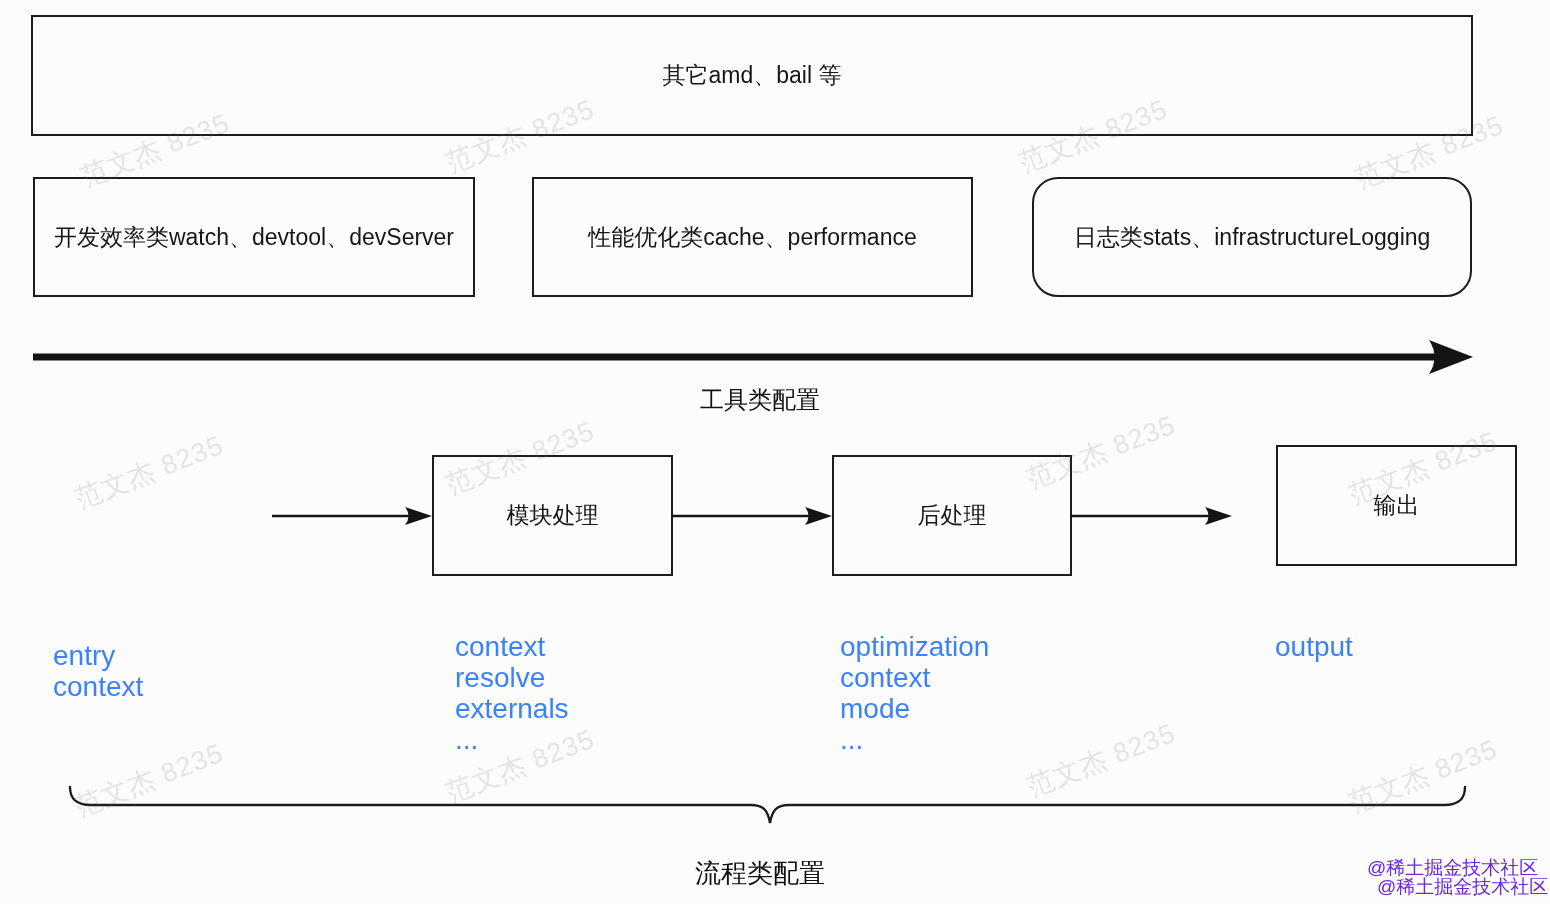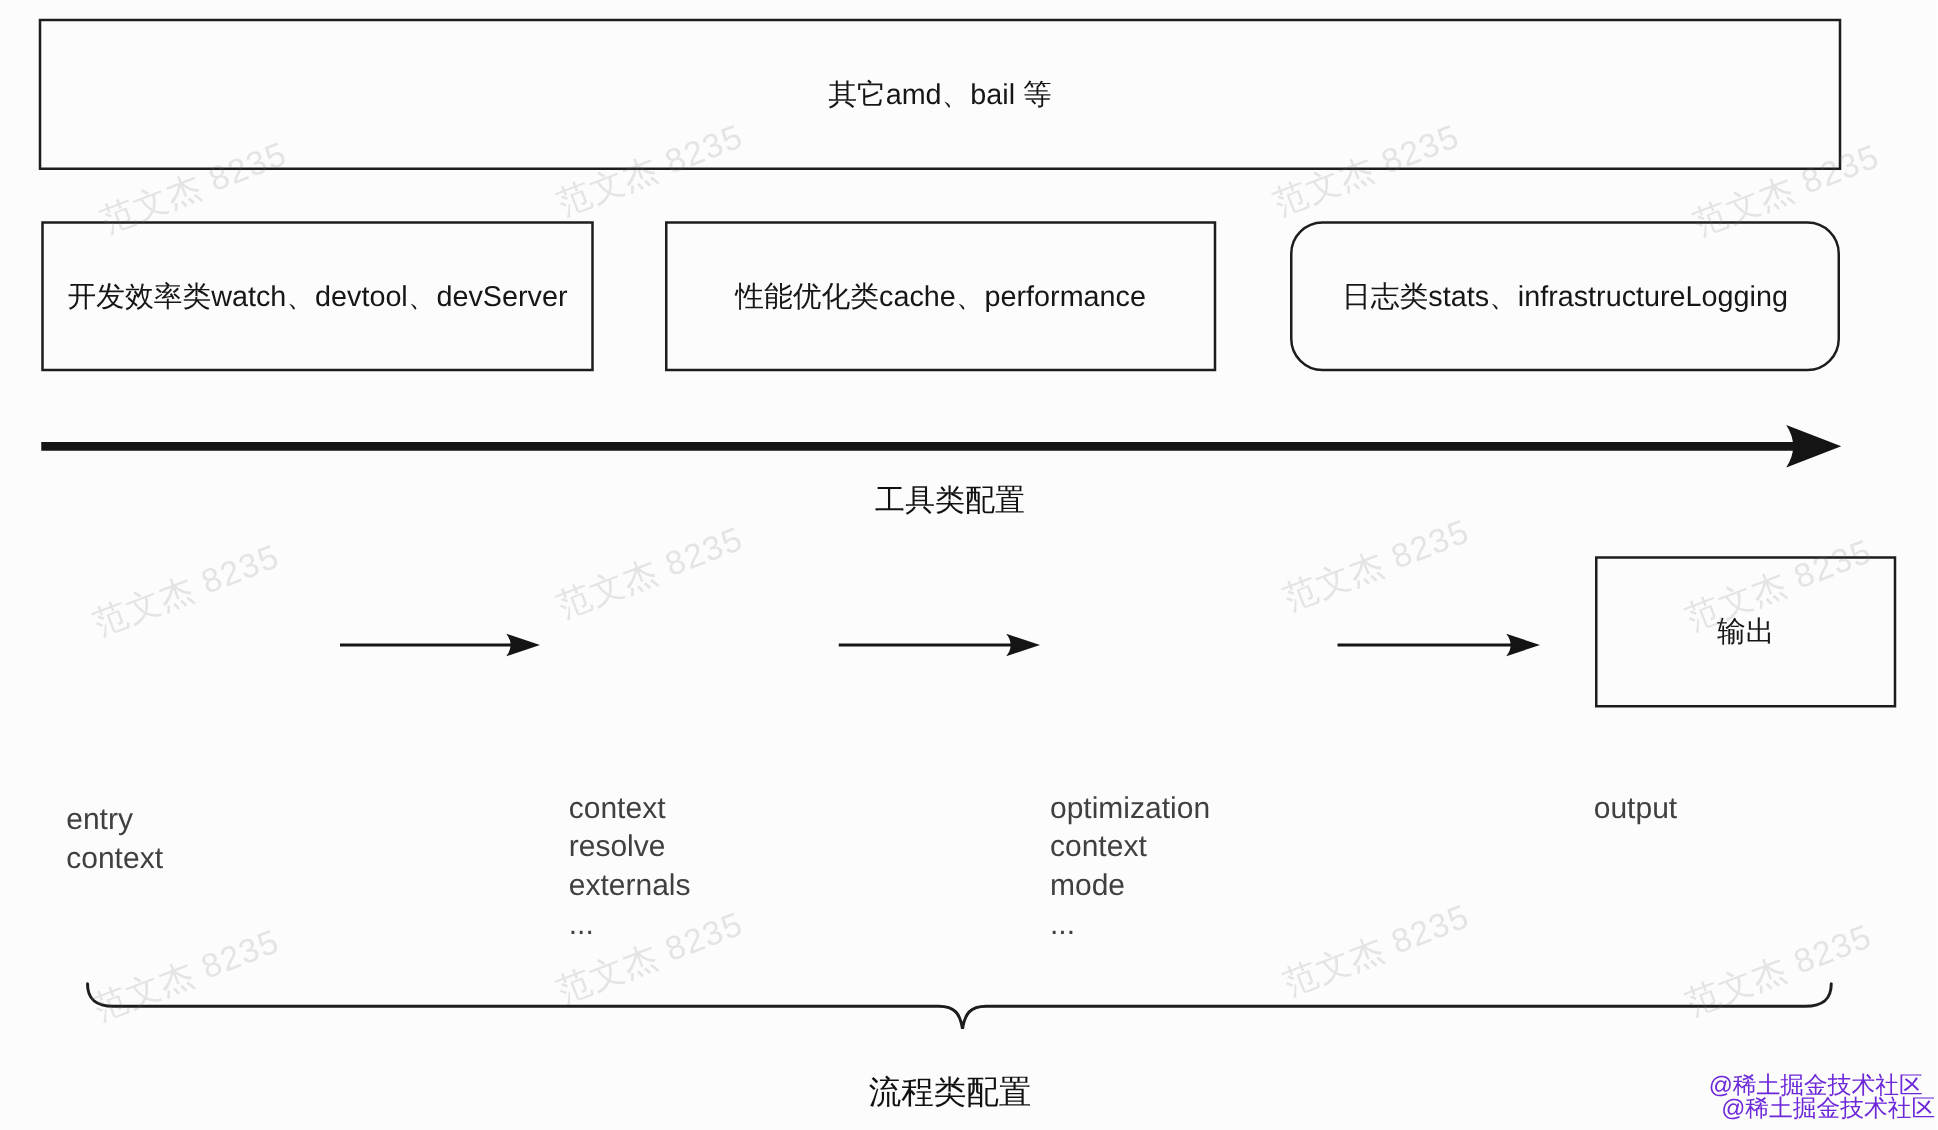--- a/index.html
+++ b/index.html
@@ -11,21 +11,21 @@
     position:absolute;border:2px solid #1d1d1d;
     display:flex;flex-direction:row;align-items:center;justify-content:center;
     text-align:center;font-size:23px;line-height:31px;background:transparent;
   }
   .box .title{display:block;}
   .box .subtitle{display:block;}
   .axis-label{
     position:absolute;text-align:center;font-size:24px;color:#111;
     white-space:nowrap;
   }
-  .list{position:absolute;font-size:24px;line-height:31px;color:#404040;}
+  .list{position:absolute;font-size:28px;line-height:31px;color:#3b82f6;}
   .list span{display:block;}
   .wm{
     position:absolute;color:rgba(110,110,110,0.17);font-size:27px;
     transform:rotate(-21deg);transform-origin:left center;white-space:nowrap;
     pointer-events:none;letter-spacing:1px;z-index:5;
   }
   .site-wm{
     position:absolute;color:#6d28d9;font-size:19px;white-space:nowrap;z-index:5;
   }
   svg{position:absolute;overflow:visible;}
@@ -52,20 +52,26 @@
     <span class="title">日志类</span>
     <span class="subtitle">stats、infrastructureLogging</span>
   </div>
 
   <svg style="left:33px;top:338px;" width="1440" height="38" viewBox="0 0 1440 38">
     <line x1="0" y1="19" x2="1408" y2="19" stroke="#141414" stroke-width="7"></line>
     <path d="M1440 19 L1396 2 Q1407 19 1396 36 Z" fill="#141414"></path>
   </svg>
   <div class="axis-label" style="left:585px;top:384px;width:350px;">工具类配置</div>
 
+  <div class="box" style="left:432px;top:455px;width:237px;height:117px;">
+    <span>模块处理</span>
+  </div>
+  <div class="box" style="left:832px;top:455px;width:236px;height:117px;">
+    <span>后处理</span>
+  </div>
   <div class="box" style="left:1232px;top:445px;width:237px;height:117px;margin-left:44px;">
     <span>输出</span>
   </div>
 
   <svg style="left:272px;top:506px;" width="160" height="20" viewBox="0 0 160 20">
     <line x1="0" y1="10" x2="137" y2="10" stroke="#141414" stroke-width="2.5"></line>
     <path d="M160 10 L133 1 Q140 10 133 19 Z" fill="#141414"></path>
   </svg>
   <svg style="left:671px;top:506px;" width="161" height="20" viewBox="0 0 161 20">
     <line x1="0" y1="10" x2="138" y2="10" stroke="#141414" stroke-width="2.5"></line>

